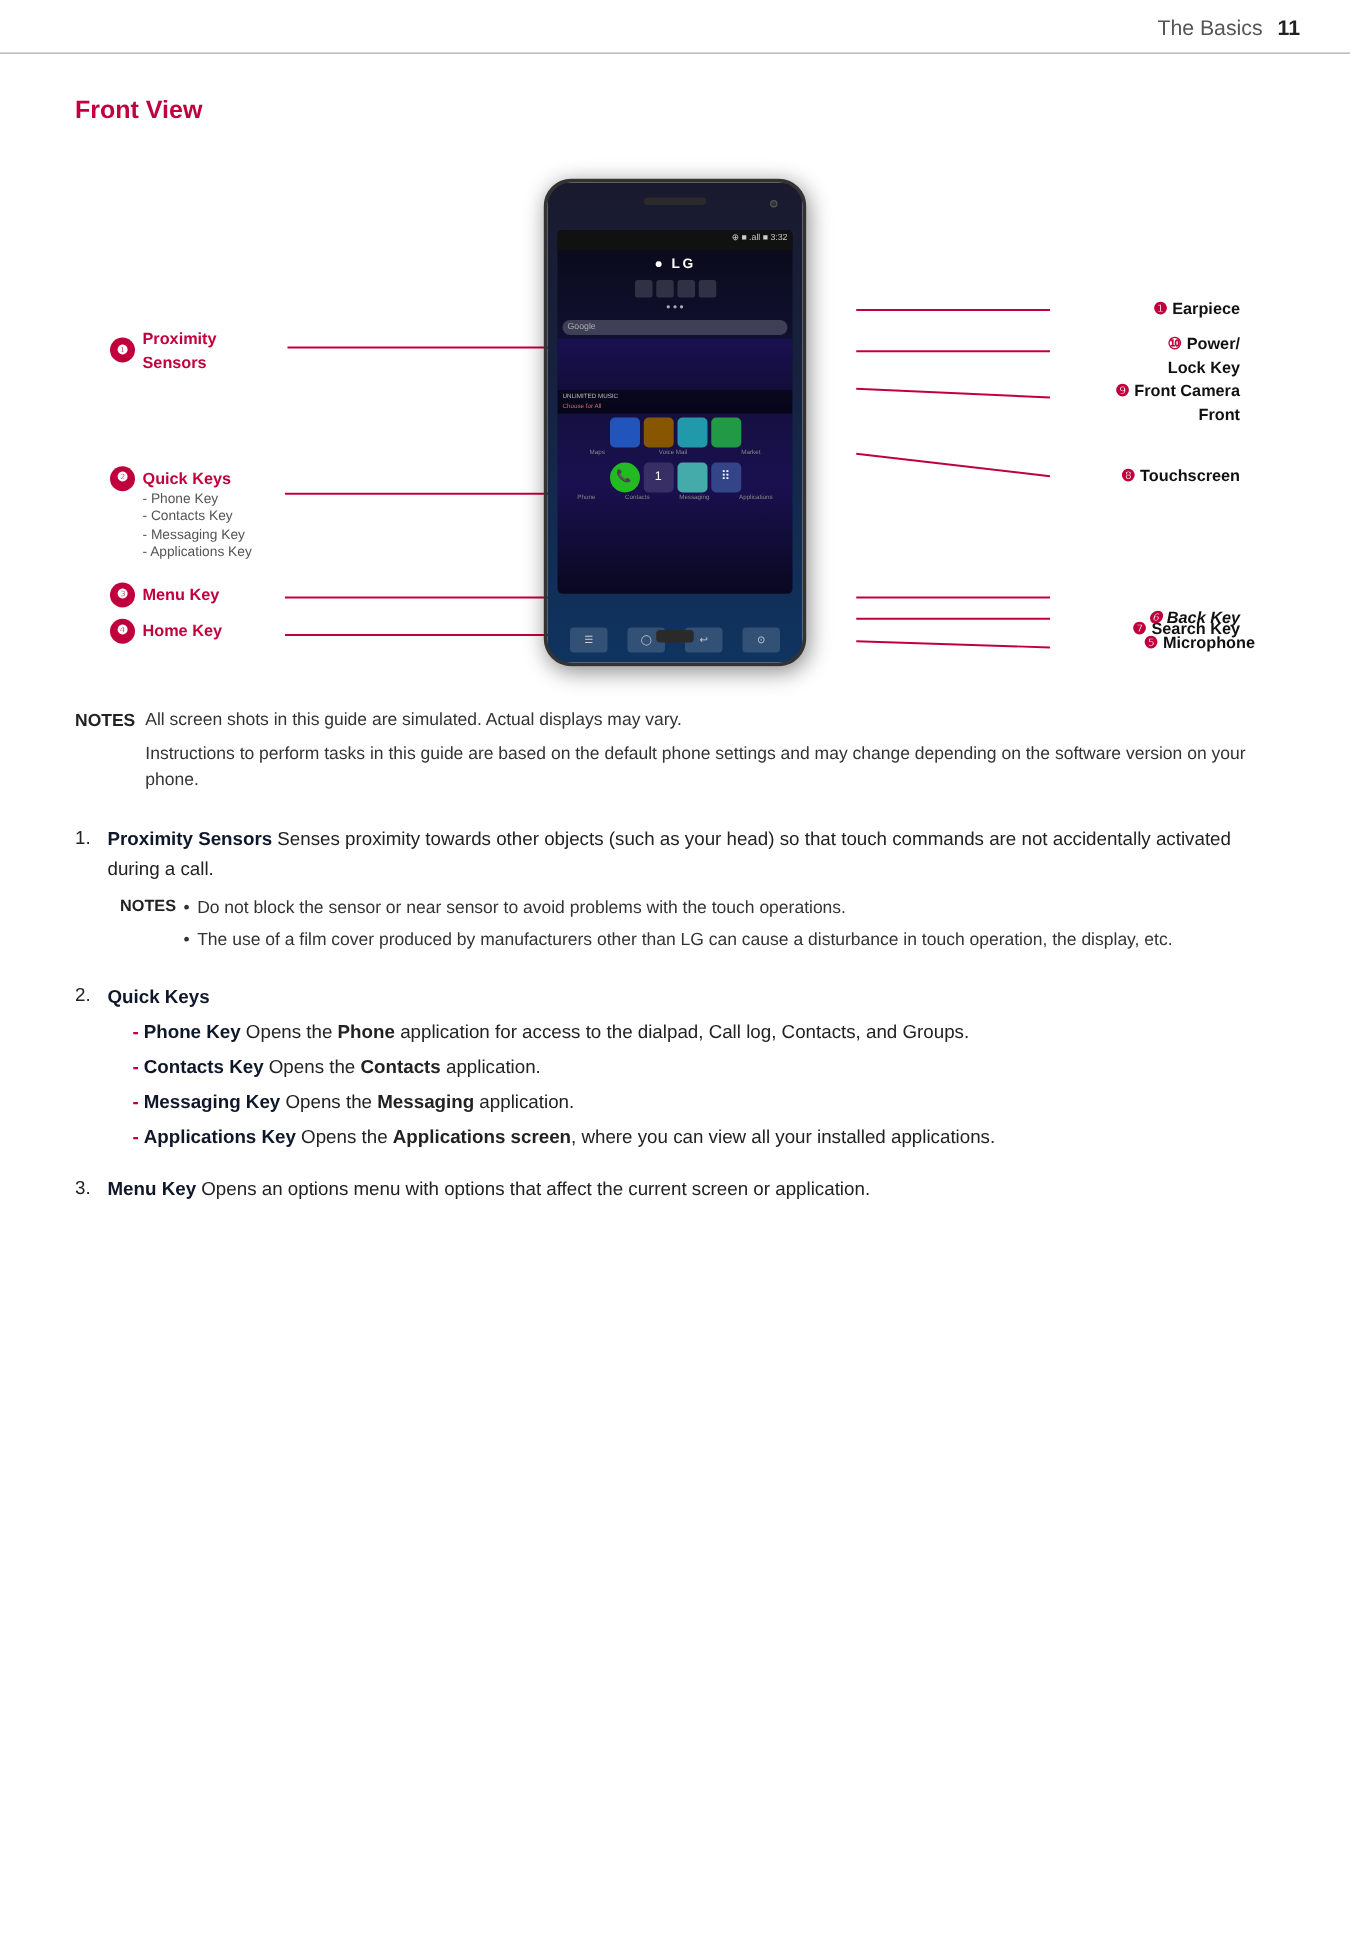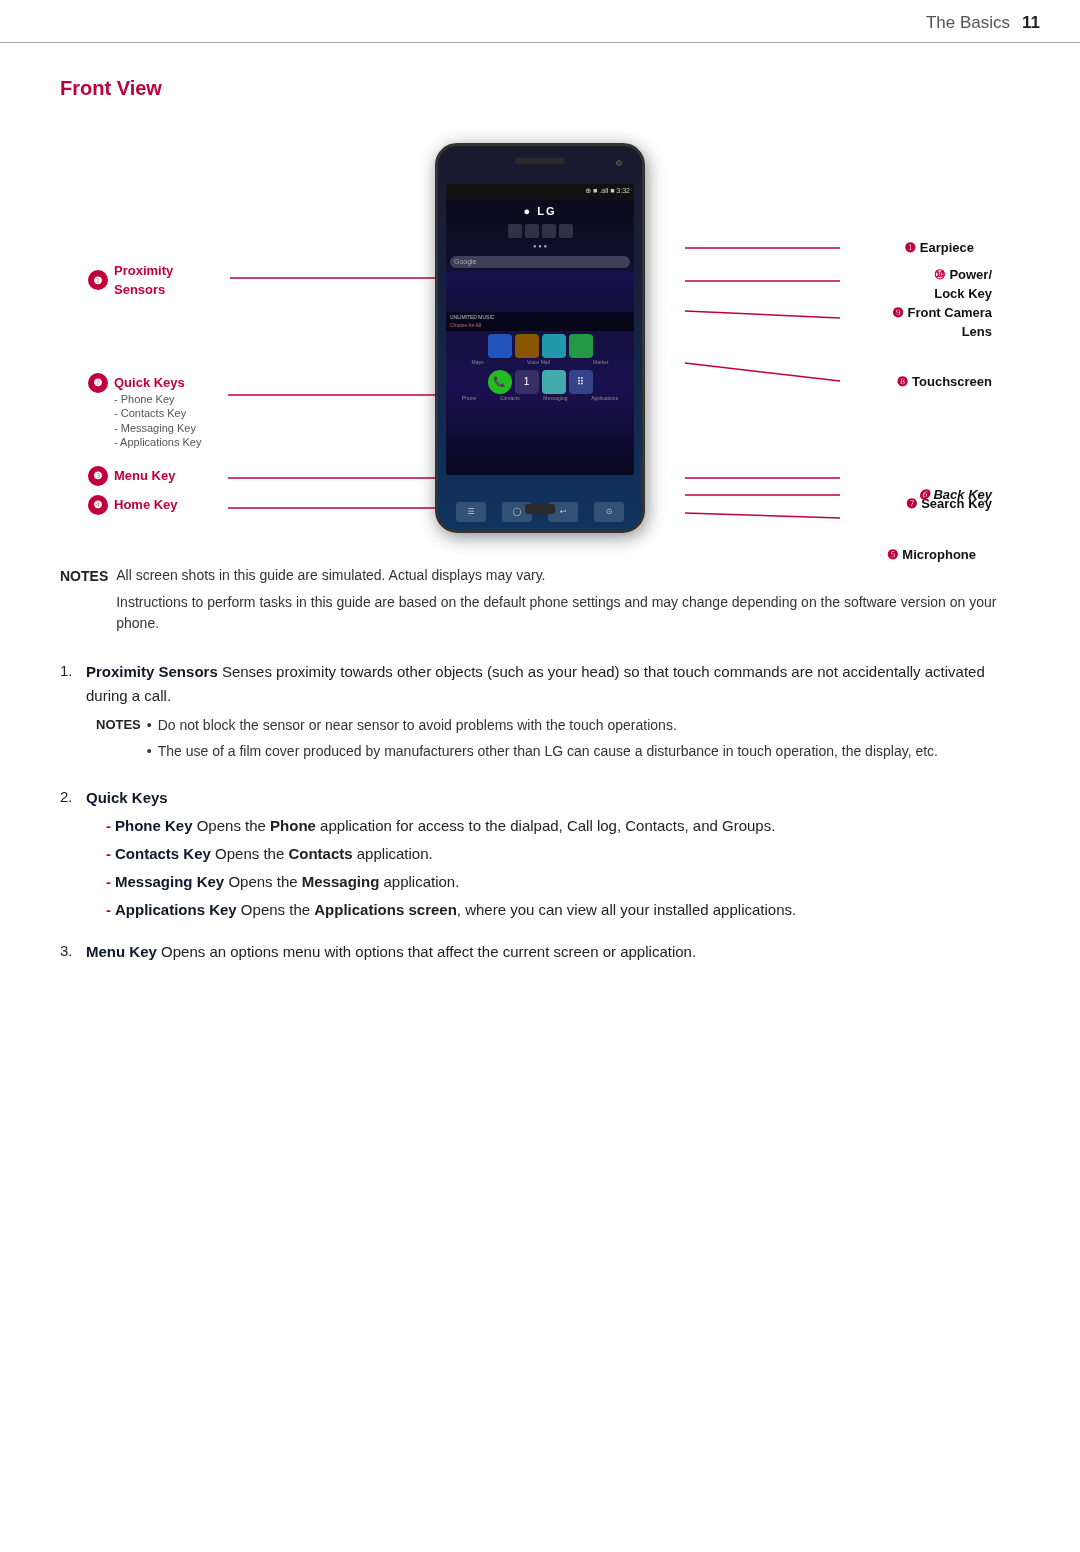--- a/index.html
+++ b/index.html
@@ -422,37 +422,37 @@
     <div class="callout left" style="position:absolute;top:333px;left:28px;align-items:center;gap:6px;">
       <span class="callout-badge">❸</span>
       <div class="callout-text"><span class="red">Menu Key</span></div>
     </div>
 
     <div class="callout left" style="position:absolute;top:362px;left:28px;align-items:center;gap:6px;">
       <span class="callout-badge">❹</span>
       <div class="callout-text"><span class="red">Home Key</span></div>
     </div>
 
-    <div style="position:absolute;top:103px;right:46px;display:flex;align-items:center;gap:6px;justify-content:center;">
+    <div style="position:absolute;top:103px;right:28px;display:flex;align-items:center;gap:6px;justify-content:center;">
       <div style="text-align:right;">
         <span class="callout-text"><span class="red">❶</span> <strong>Earpiece</strong></span>
       </div>
     </div>
 
     <div style="position:absolute;top:132px;right:28px;display:flex;align-items:center;gap:6px;">
       <div style="text-align:right;">
         <div class="callout-text"><span class="red">⑩</span> <strong>Power/</strong></div>
         <div class="callout-text"><strong>Lock Key</strong></div>
       </div>
     </div>
 
     <div style="position:absolute;top:170px;right:28px;display:flex;align-items:center;gap:6px;">
       <div style="text-align:right;">
         <div class="callout-text"><span class="red">❾</span> <strong>Front Camera</strong></div>
-        <div class="callout-text"><strong>Lens</strong></div>
+        <div class="callout-text"><strong>Front</strong></div>
       </div>
     </div>
 
     <div style="position:absolute;top:237px;right:28px;display:flex;align-items:center;gap:6px;">
       <div style="text-align:right;">
         <span class="callout-text"><span class="red">❽</span> <strong>Touchscreen</strong></span>
       </div>
     </div>
 
     <div style="position:absolute;top:333px;right:28px;display:flex;align-items:center;gap:6px;margin-top:26px;">
@@ -460,21 +460,21 @@
         <span class="callout-text"><span class="red">❼</span> <strong>Search Key</strong></span>
       </div>
     </div>
 
     <div style="position:absolute;top:350px;right:28px;display:flex;align-items:center;gap:6px;">
       <div style="text-align:left;font-style:italic;">
         <span class="callout-text"><span class="red">❻</span> <strong>Back Key</strong></span>
       </div>
     </div>
 
-    <div style="position:absolute;top:370px;right:44px;display:flex;align-items:center;gap:6px;margin-top:40px;">
+    <div style="position:absolute;top:370px;right:16px;display:flex;align-items:center;gap:6px;">
       <div style="text-align:right;">
         <span class="callout-text"><span class="red">❺</span> <strong>Microphone</strong></span>
       </div>
     </div>
   </div>
 
   <div class="notes-section">
     <span class="notes-label">NOTES</span>
     <div class="notes-text">
       <p>All screen shots in this guide are simulated. Actual displays may vary.</p>

